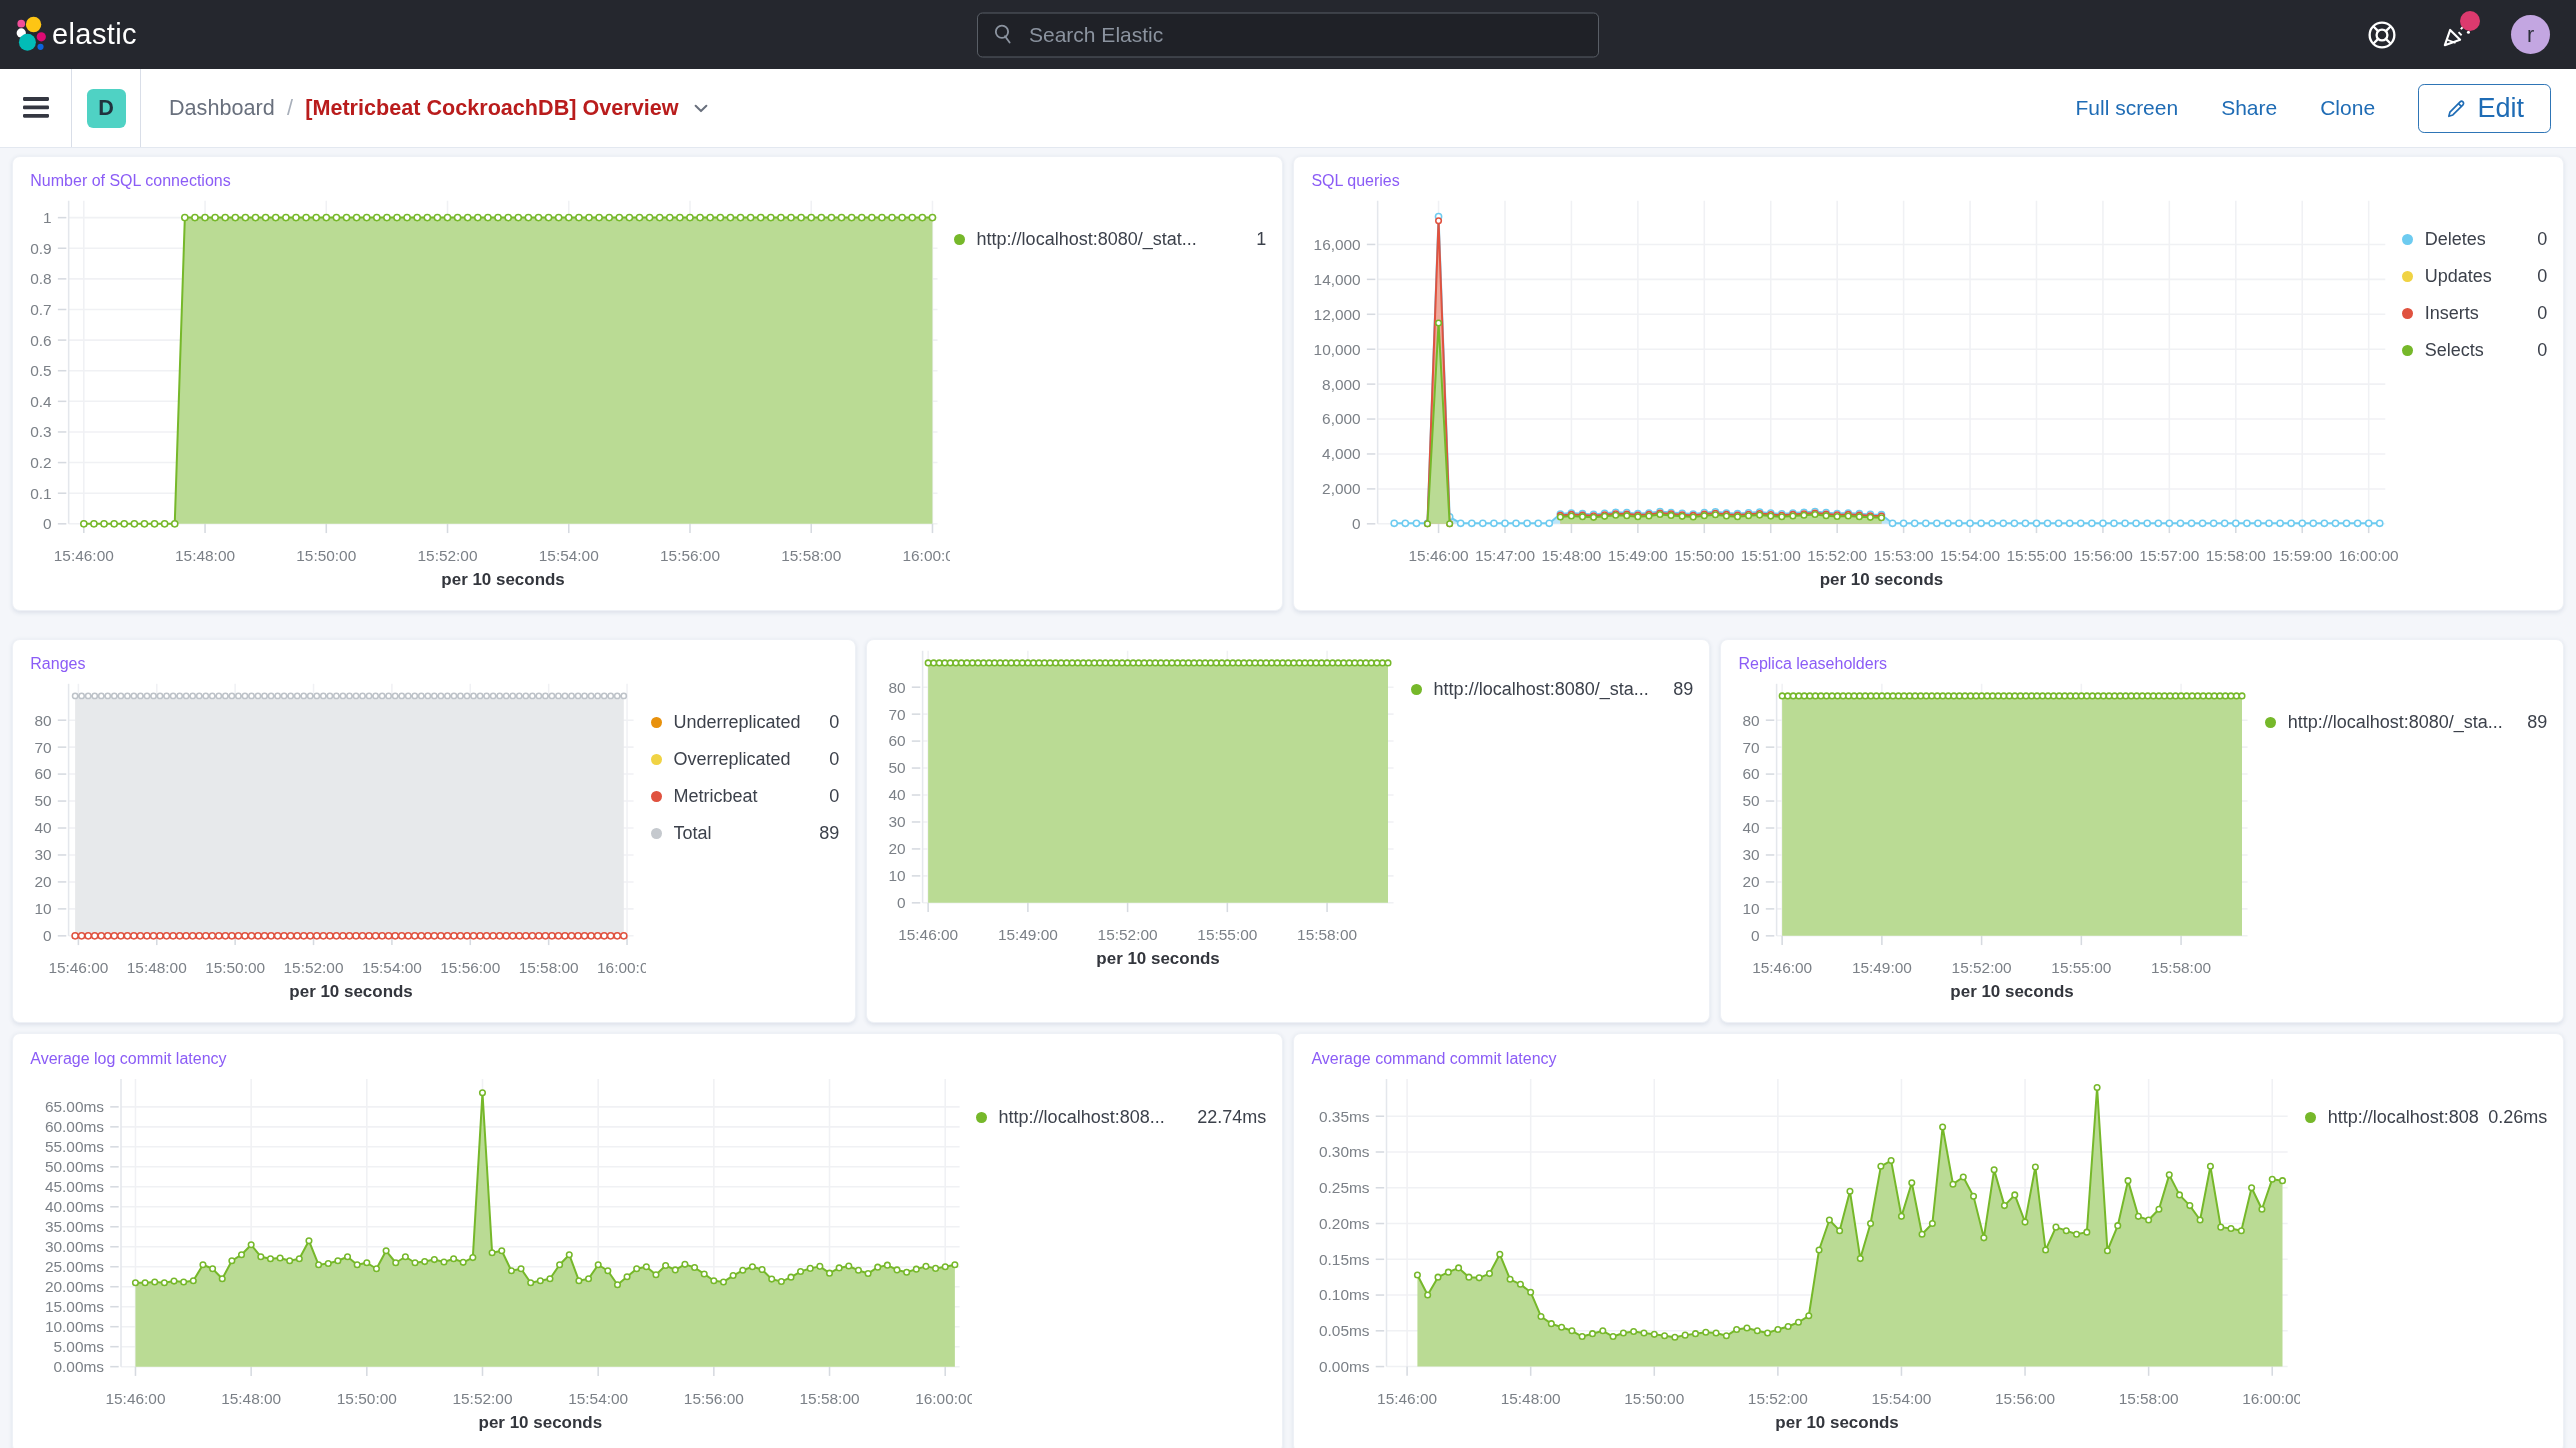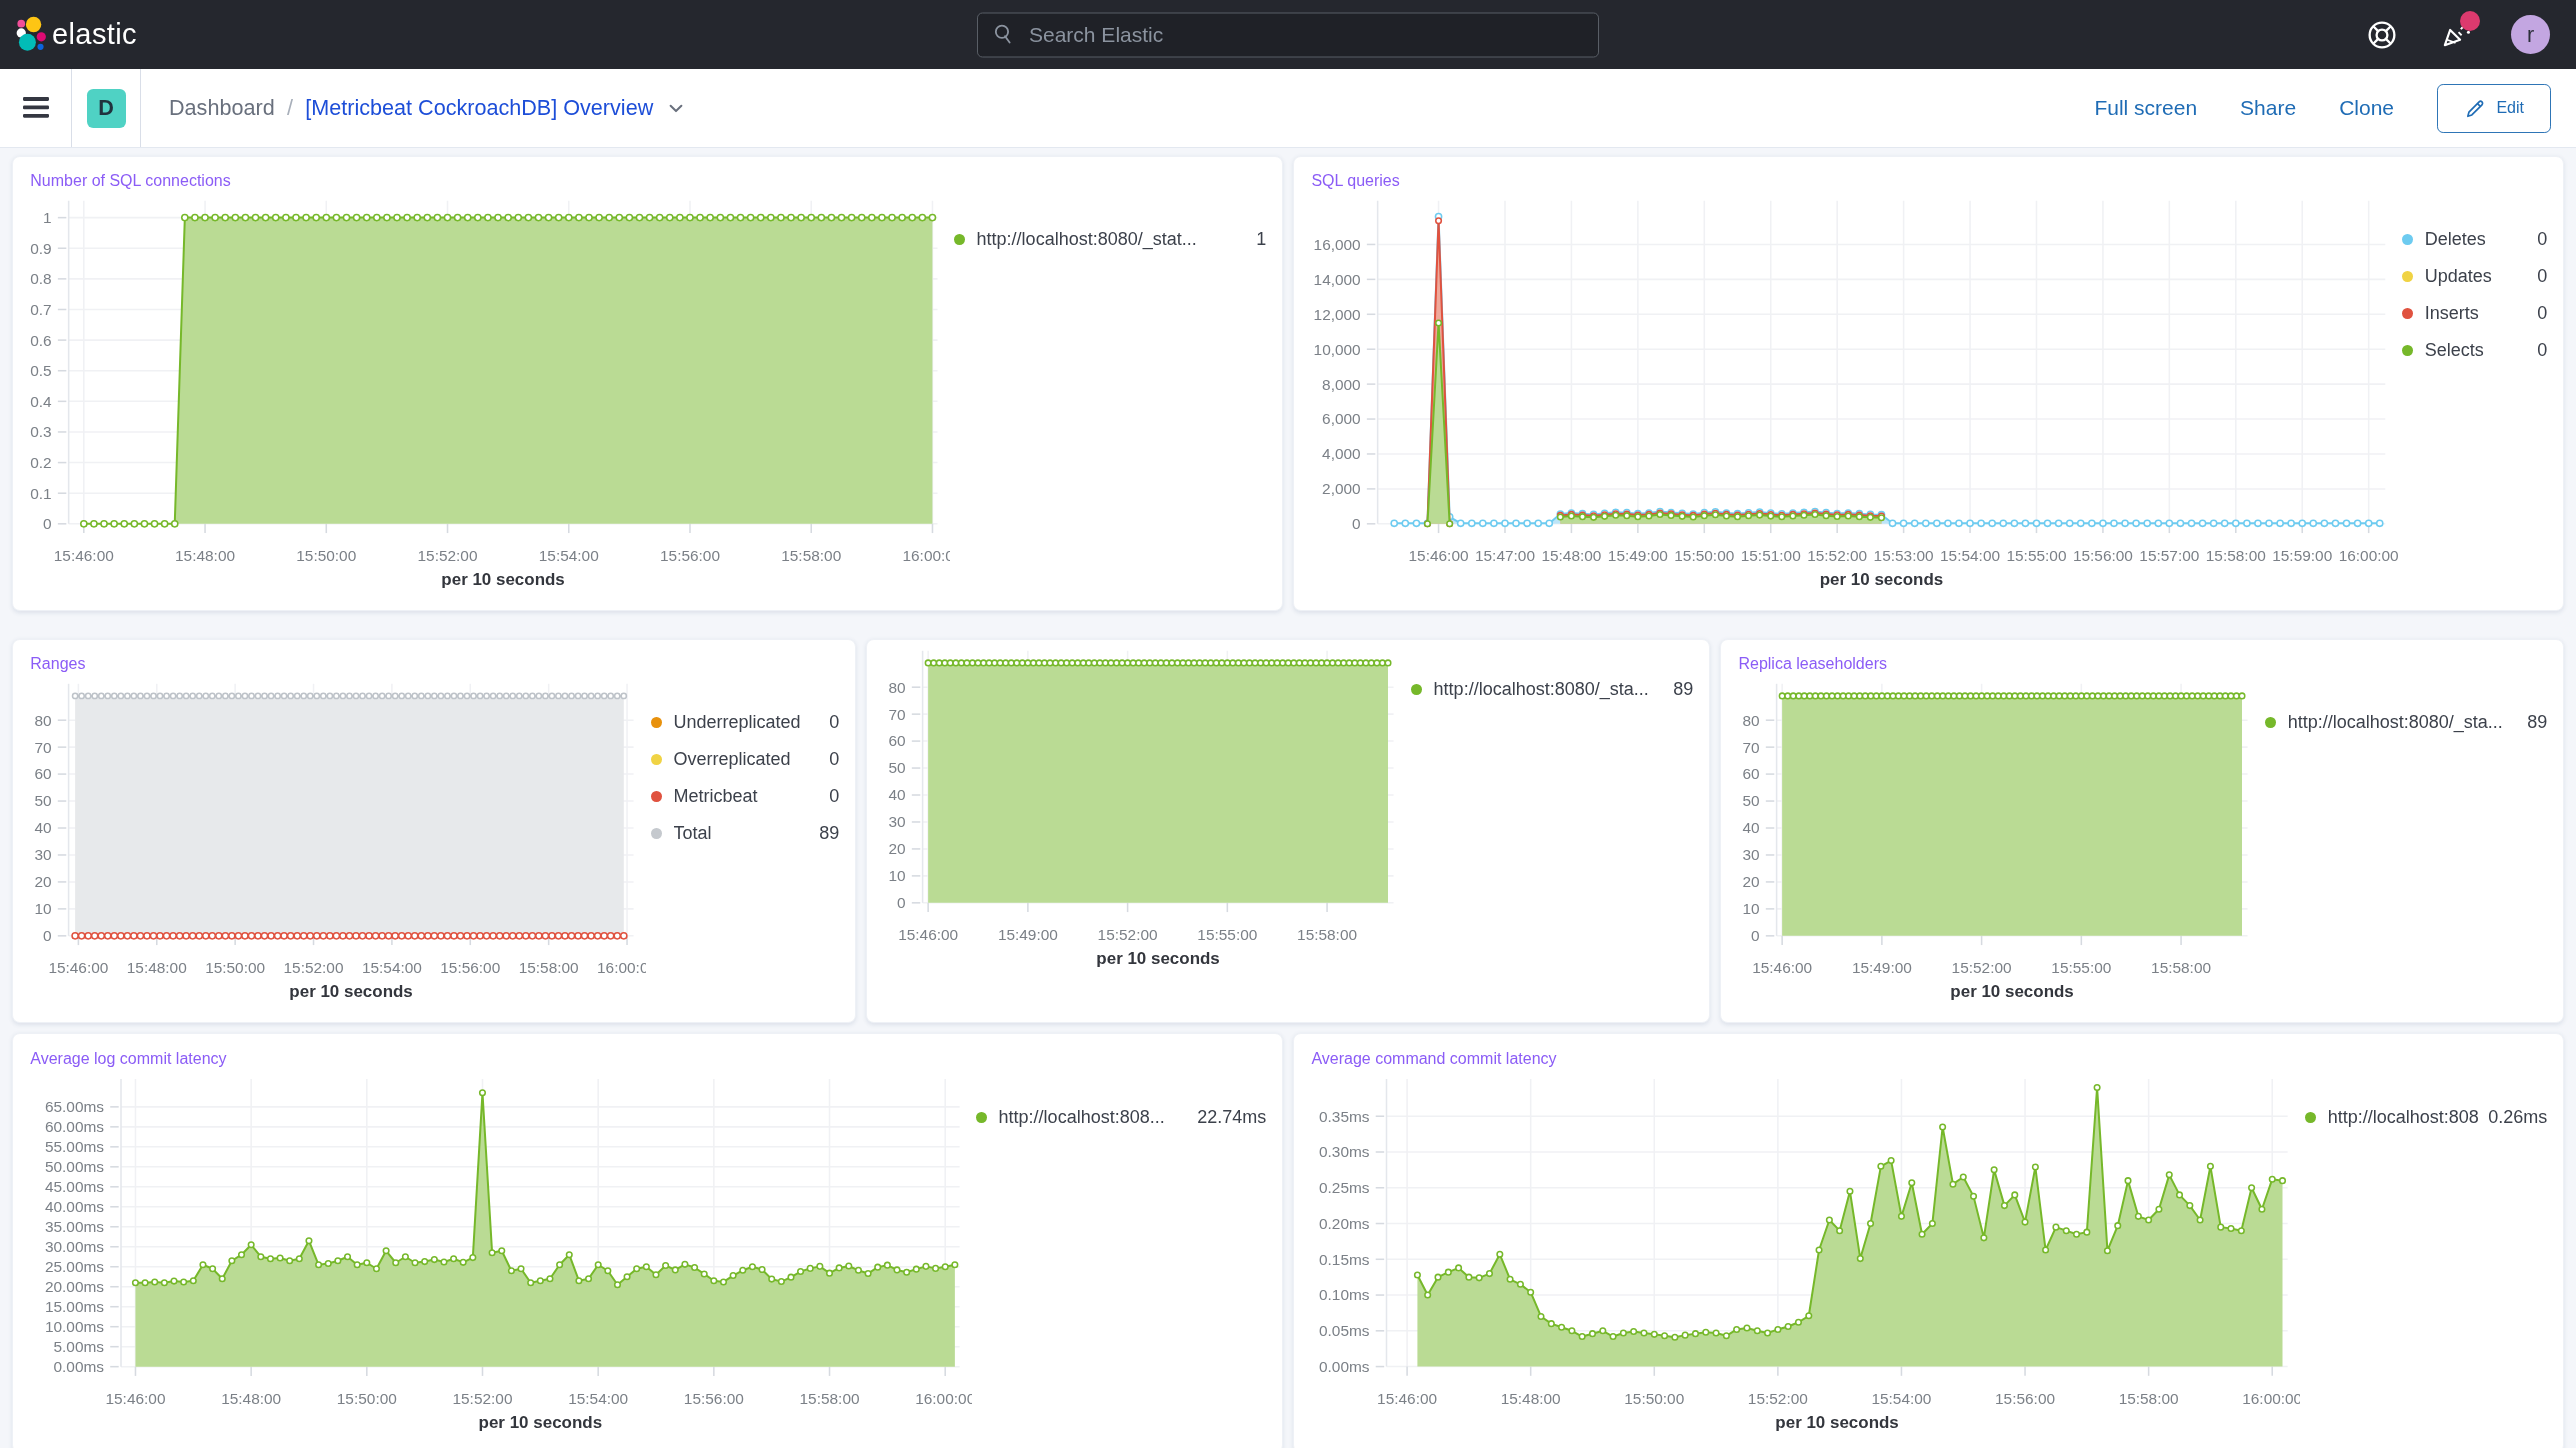--- a/index.html
+++ b/index.html
@@ -27,25 +27,25 @@
   .toolbar { height:79px; background:#fff; display:flex; align-items:center; border-bottom:0.8px solid #E3E8F0; }
   .menu-btn { width:72px; height:100%; display:flex; align-items:center; justify-content:center;
               border-right:0.8px solid #D9DEE8; cursor:pointer; }
   .space-btn { width:69px; height:100%; display:flex; align-items:center; justify-content:center;
                border-right:0.8px solid #D9DEE8; cursor:pointer; }
   .space-badge { width:39px; height:39px; border-radius:6.2px; background:#4FD2C4; color:#20333E;
                  display:flex; align-items:center; justify-content:center; font-size:21.6px; font-weight:700; }
   .crumbs { display:flex; align-items:center; gap:12.3px; padding-left:28px; font-size:21.6px; }
   .crumb-root { color:#69707D; cursor:pointer; }
   .crumb-sep { color:#A8AFBA; }
-  .crumb-current { color:#1d4ed8; font-weight:400; }
+  .crumb-current { color:#b91c1c; font-weight:700; }
   .toolbar-right { margin-left:auto; display:flex; align-items:center; gap:43px; padding-right:25px; }
   .tb-link { color:#1F6CB5; font-size:21px; cursor:pointer; }
   .edit-btn { display:flex; align-items:center; gap:10.8px; height:49px; padding:0 26px;
-              border:1.5px solid #2E75B6; border-radius:6.2px; color:#1F6CB5; font-size:16px;
+              border:1.5px solid #2E75B6; border-radius:6.2px; color:#1F6CB5; font-size:27px;
               background:#fff; cursor:pointer; font-family:"Liberation Sans", sans-serif; }
 
   
   .content { padding:7.7px 12.3px 0; }
   .row { display:flex; gap:10.8px; margin-bottom:10.8px; }
   .row1 { height:455px; } .row2 { height:384px;margin-top:28px; } .row3 { height:420px; }
   .panel { flex:1; min-width:0; background:#fff; border:0.8px solid #EEF1F6; border-radius:7.7px;
            box-shadow:0 1.5px 4.6px rgba(60,80,120,.12); display:flex; flex-direction:column; }
   .panel-title { font-size:16px; font-weight:400; color:#8b5cf6; margin:15.4px 17px 0; }
   .chart-row { flex:1; display:flex; min-height:0; }

